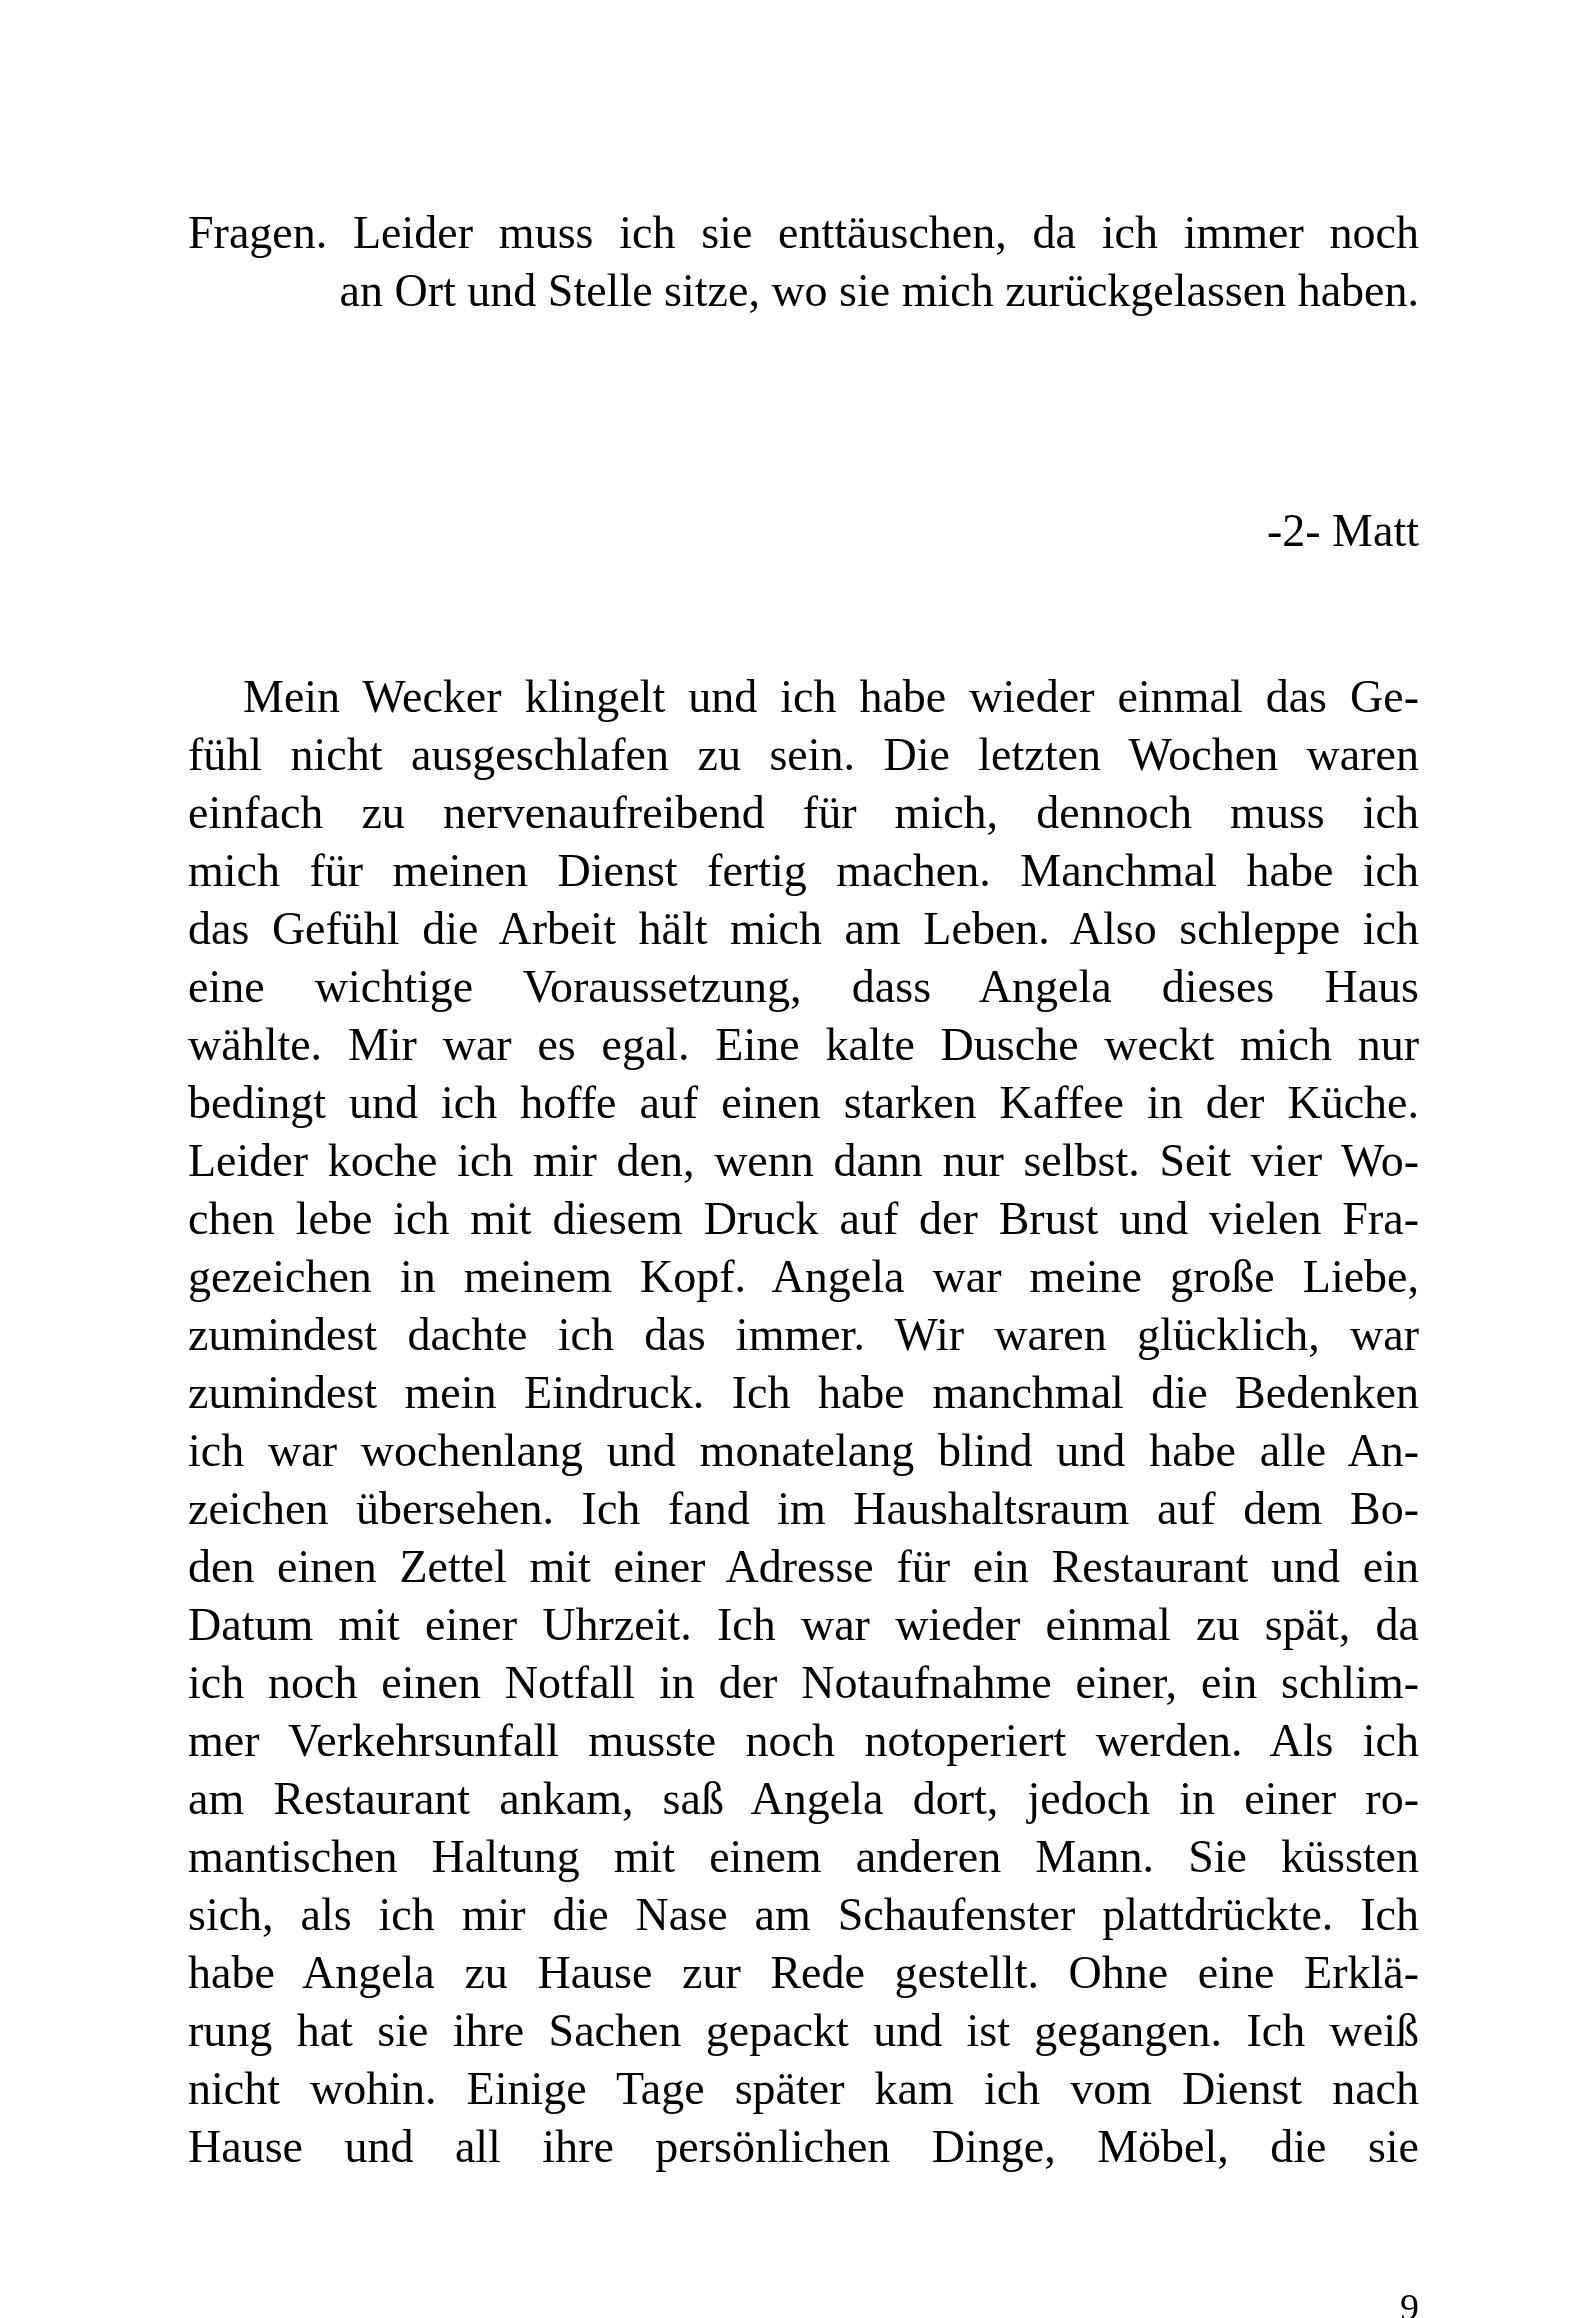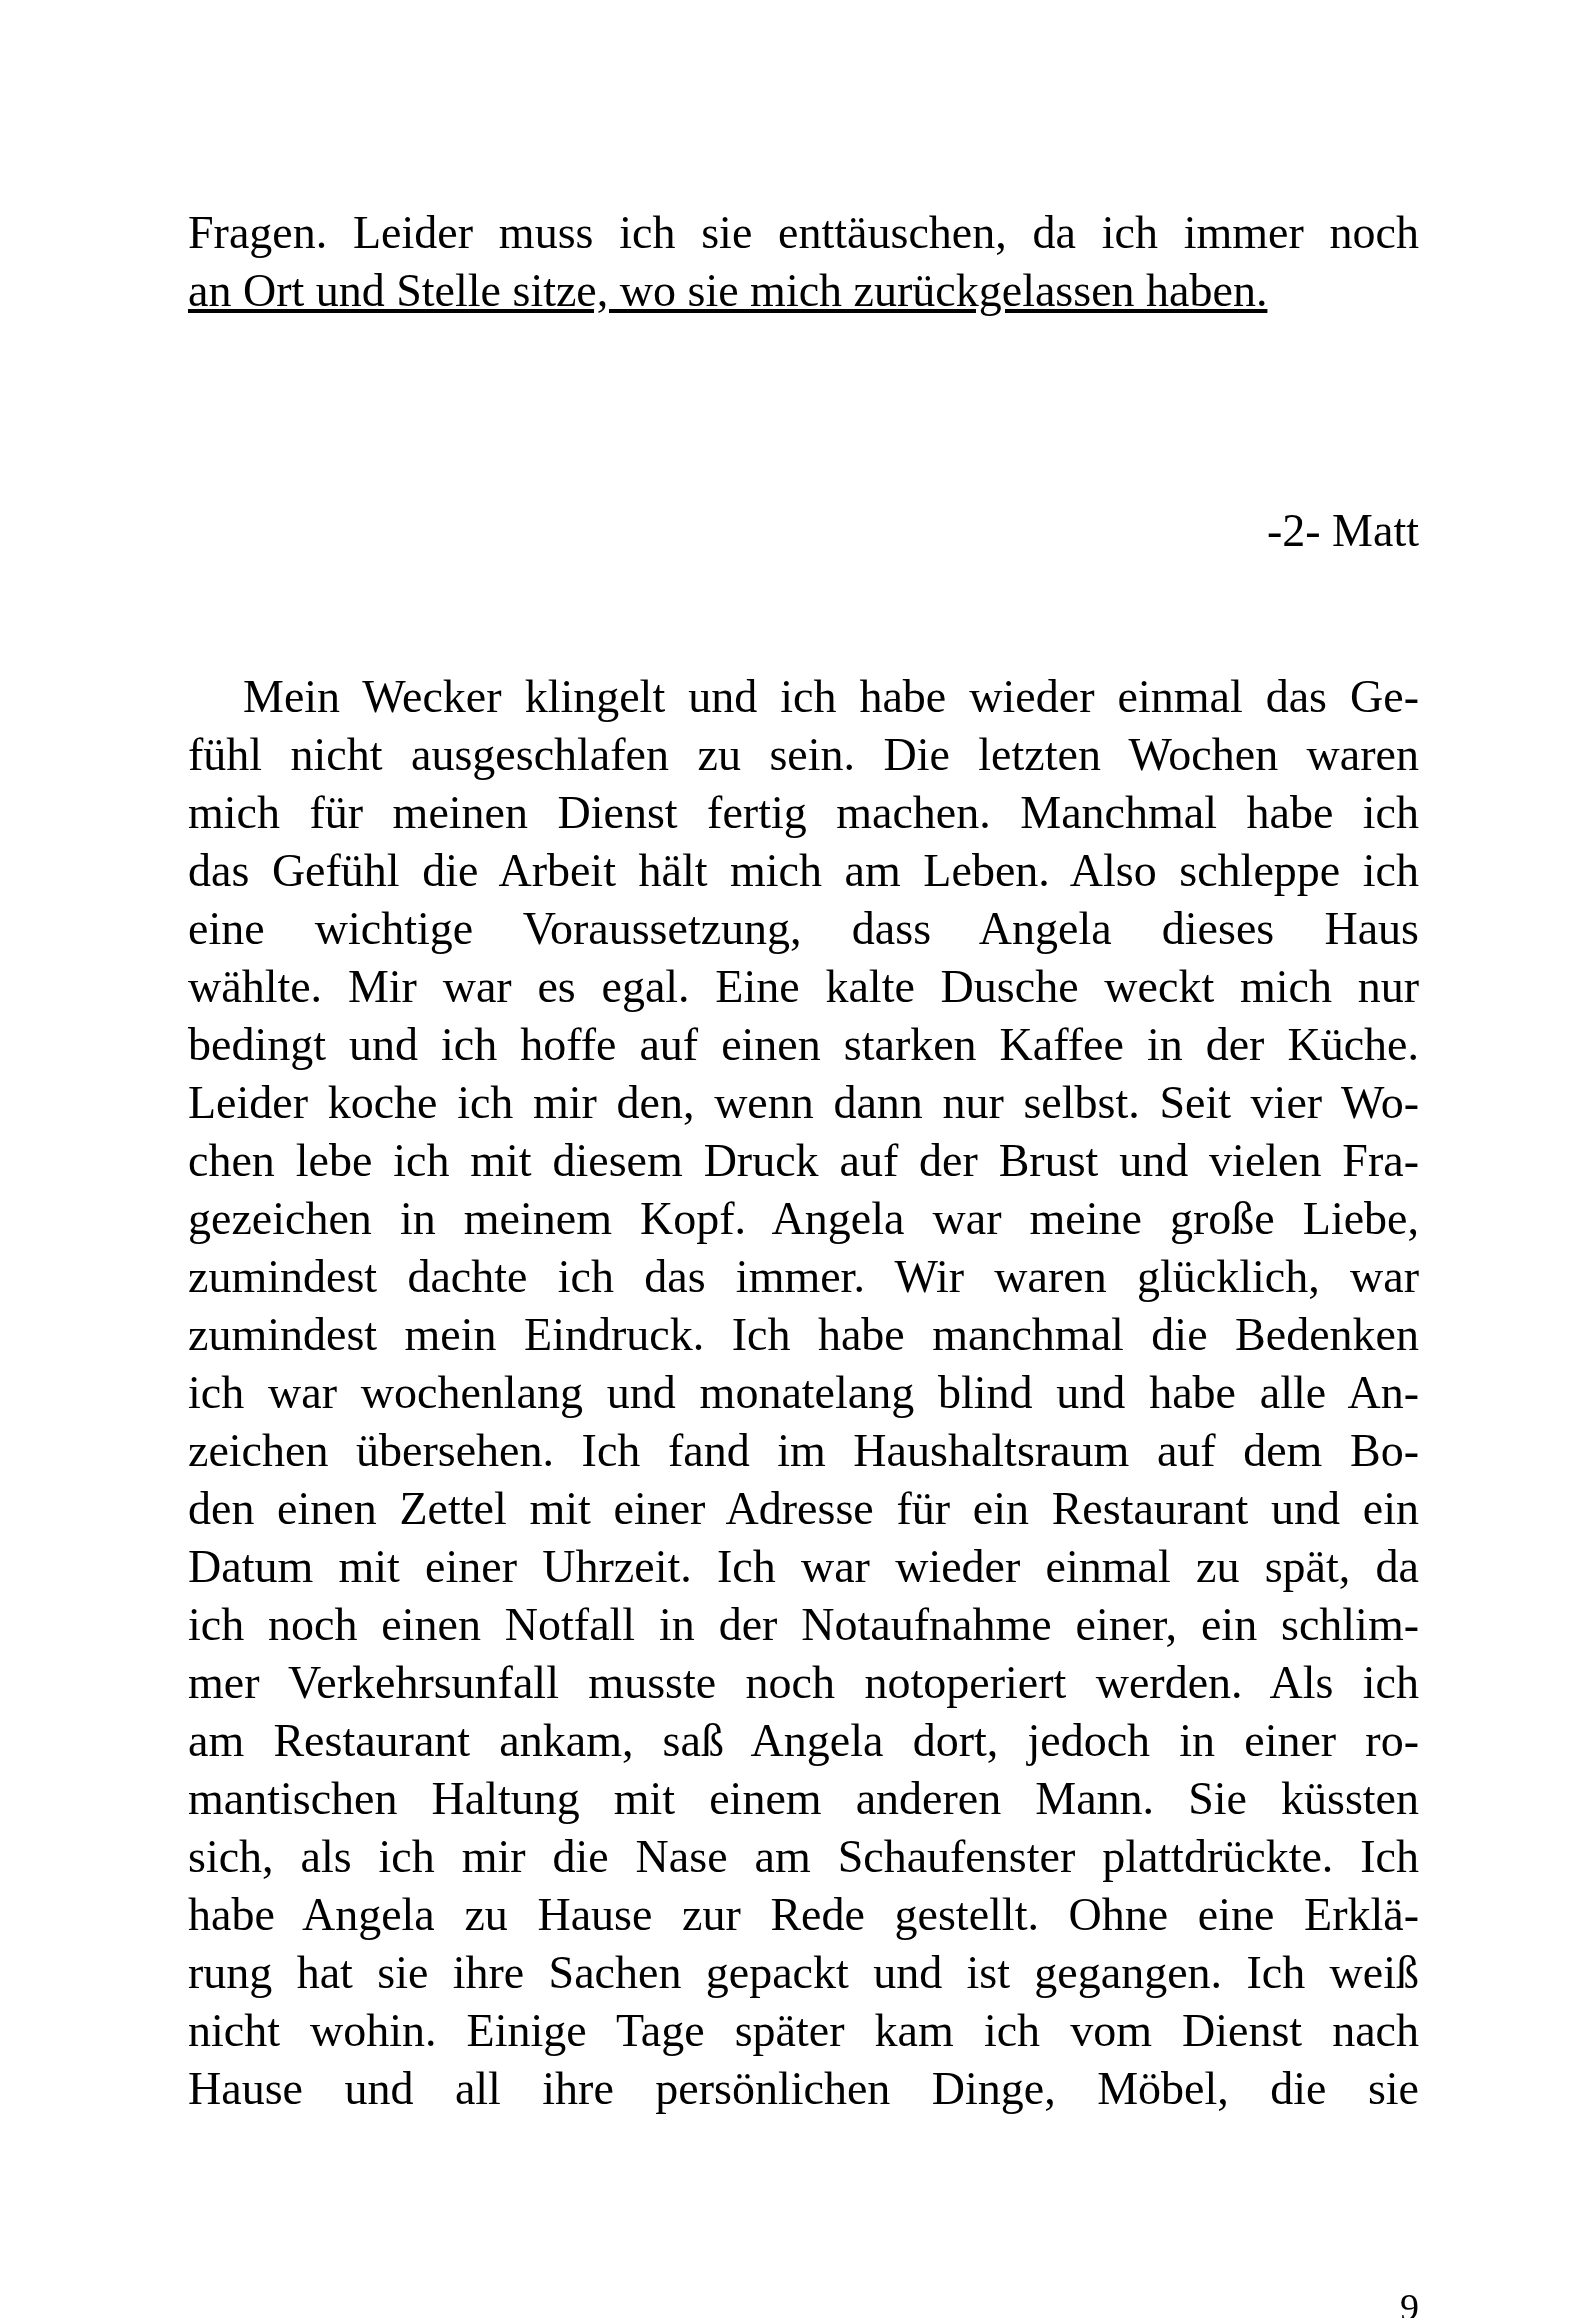--- a/index.html
+++ b/index.html
@@ -19,21 +19,21 @@
     width: 1231px;
     font-size: 46px;
     line-height: 58px;
     color: #000000;
   }
   .tline { display: block; }
   .just {
     text-align: justify;
     text-align-last: justify;
   }
-  .leftline { text-align: left; text-decoration: underline; }
+  .leftline { text-align: right; }
   .indent {
     padding-left: 55px;
     box-sizing: border-box;
   }
   .para-continue { top: 204px; }
   .chapter-heading {
     top: 502px;
     text-align: right;
     padding-left: 58px;
     box-sizing: border-box;
@@ -54,20 +54,21 @@
   <div class="block para-continue">
     <div class="tline just">Fragen. Leider muss ich sie enttäuschen, da ich immer noch</div>
     <div class="tline leftline">an Ort und Stelle sitze, wo sie mich zurückgelassen haben.</div>
   </div>
 
   <div class="block chapter-heading">-2- Matt</div>
 
   <div class="block para-main">
     <div class="tline just indent">Mein Wecker klingelt und ich habe wieder einmal das Ge-</div>
     <div class="tline just">fühl nicht ausgeschlafen zu sein. Die letzten Wochen waren</div>
+    <div class="tline just">einfach zu nervenaufreibend für mich, dennoch muss ich</div>
     <div class="tline just">mich für meinen Dienst fertig machen. Manchmal habe ich</div>
     <div class="tline just">das Gefühl die Arbeit hält mich am Leben. Also schleppe ich</div>
     <div class="tline just">eine wichtige Voraussetzung, dass Angela dieses Haus</div>
     <div class="tline just">wählte. Mir war es egal. Eine kalte Dusche weckt mich nur</div>
     <div class="tline just">bedingt und ich hoffe auf einen starken Kaffee in der Küche.</div>
     <div class="tline just">Leider koche ich mir den, wenn dann nur selbst. Seit vier Wo-</div>
     <div class="tline just">chen lebe ich mit diesem Druck auf der Brust und vielen Fra-</div>
     <div class="tline just">gezeichen in meinem Kopf. Angela war meine große Liebe,</div>
     <div class="tline just">zumindest dachte ich das immer. Wir waren glücklich, war</div>
     <div class="tline just">zumindest mein Eindruck. Ich habe manchmal die Bedenken</div>

